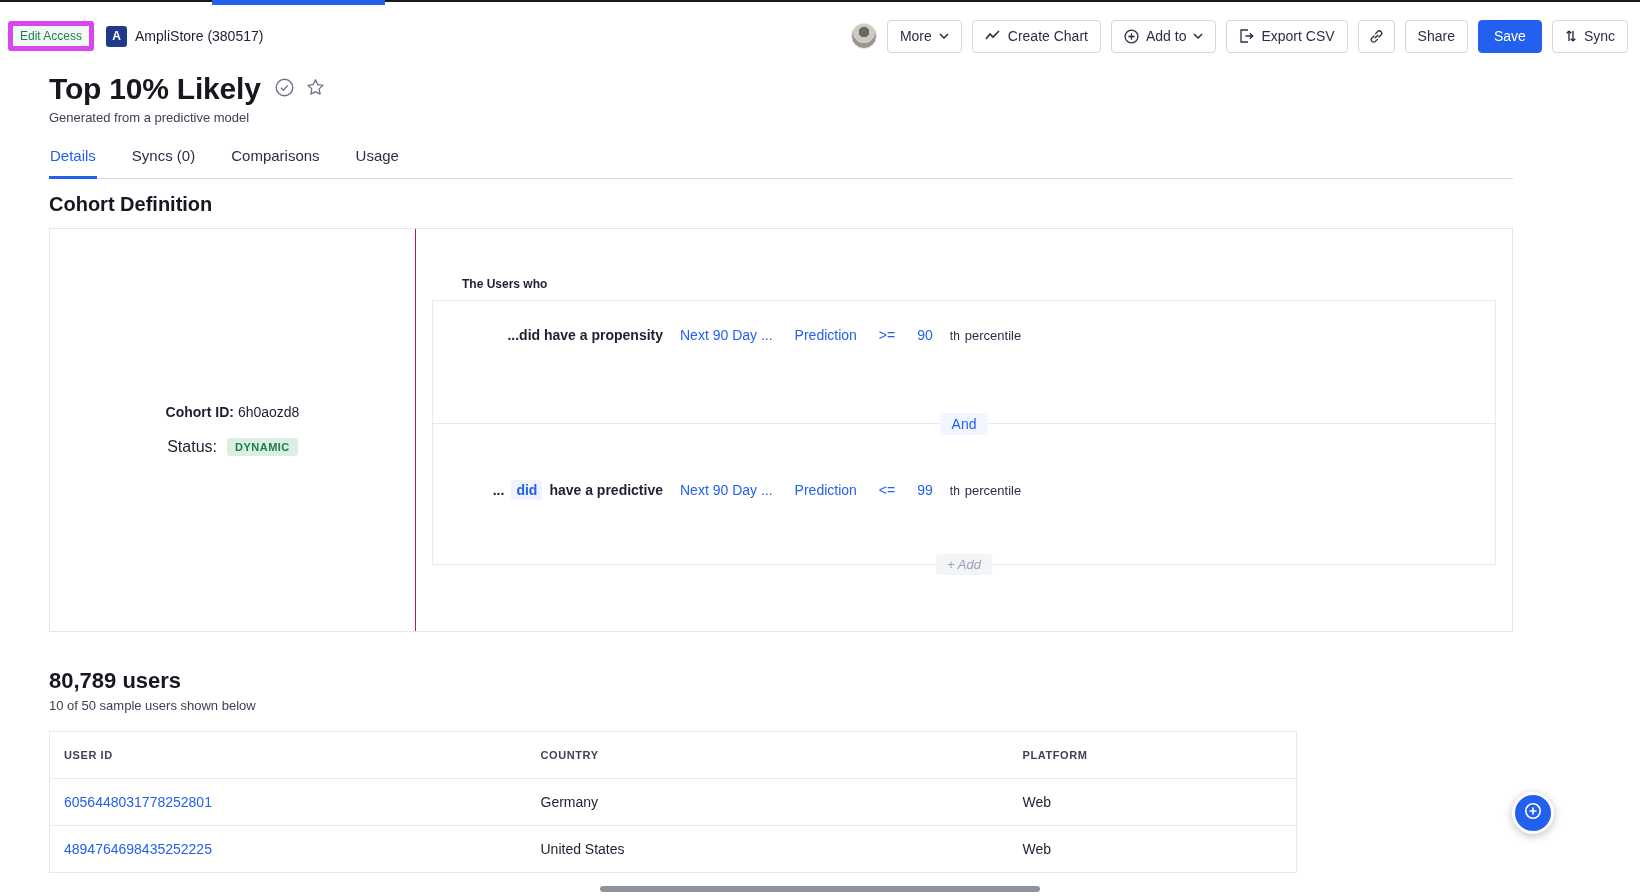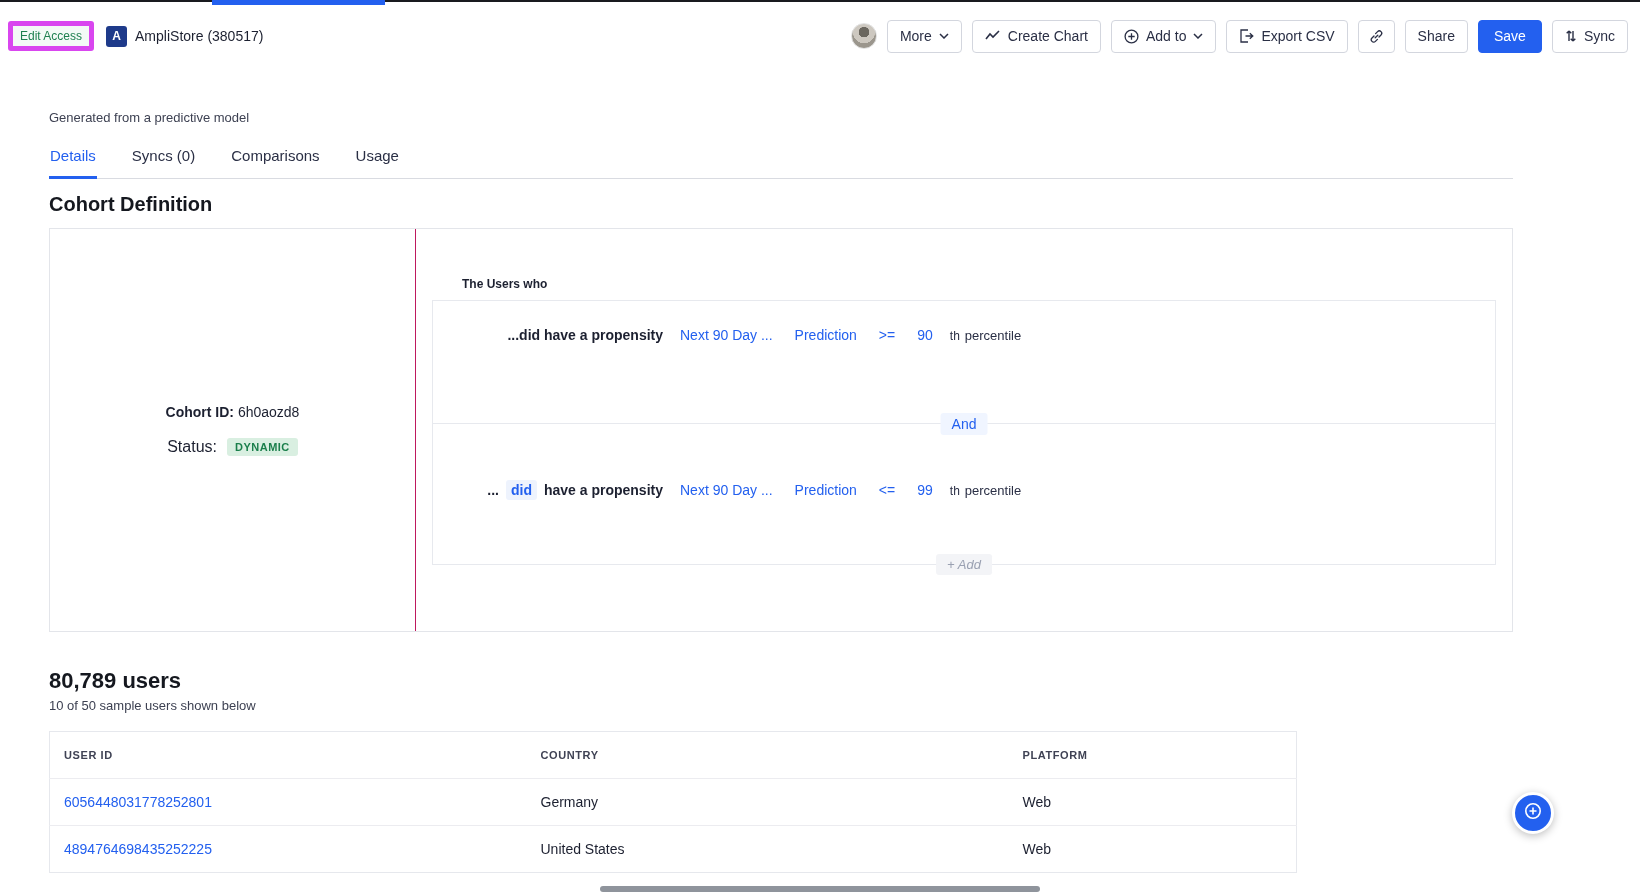--- a/index.html
+++ b/index.html
@@ -148,20 +148,32 @@
             <svg width="12" height="14" viewBox="0 0 12 14">
               <path d="M4 12V2M4 2L1.7 4.3M4 2l2.3 2.3" fill="none" stroke="#2a2f45" stroke-width="1.4"></path>
               <path d="M8 2v10M8 12l-2.3-2.3M8 12l2.3-2.3" fill="none" stroke="#2a2f45" stroke-width="1.4"></path>
             </svg>
           </span>
         <span>Sync</span>
       </button>
     </div>
   </div>
 
+  <div class="title-row">
+    <span class="page-title">Top 10% Likely</span>
+    <span class="title-icons">
+      <span><svg width="19" height="19" viewBox="0 0 19 19">
+            <circle cx="9.5" cy="9.5" r="8.3" fill="none" stroke="#6e7287" stroke-width="1.4"></circle>
+            <path d="M6 9.8l2.4 2.4 4.4-4.8" fill="none" stroke="#6e7287" stroke-width="1.4"></path>
+          </svg></span>
+      <span><svg width="19" height="19" viewBox="0 0 19 19">
+            <path d="M9.5 1.8l2.3 4.8 5.2.7-3.8 3.6.9 5.2-4.6-2.5-4.6 2.5.9-5.2L2 7.3l5.2-.7z" fill="none" stroke="#6e7287" stroke-width="1.3" stroke-linejoin="round"></path>
+          </svg></span>
+    </span>
+  </div>
   <div class="subtitle">Generated from a predictive model</div>
 
   <div class="tabs">
     <div class="tab active">Details</div>
     <div class="tab">Syncs (0)</div>
     <div class="tab">Comparisons</div>
     <div class="tab">Usage</div>
   </div>
 
   <div class="sec-heading">Cohort Definition</div>
@@ -197,21 +209,21 @@
           </div>
         </div>
 
         <span class="and-chip">And</span>
 
         <div>
           <div class="clause clause-2">
             <div class="clause-prefix">
               <span>...</span>
               <span class="chip chip-bg">did</span>
-              <span>have a propensity</span>
+              <span>have a predictive</span>
             </div>
             <span class="chip">Next 90 Day ...</span>
             <span class="chip">Prediction</span>
             <span class="chip">&lt;=</span>
             <span class="chip">99</span>
             <span class="unit-group">
               <span class="unit">th</span>
               <span class="suffix">percentile</span>
             </span>
           </div>

